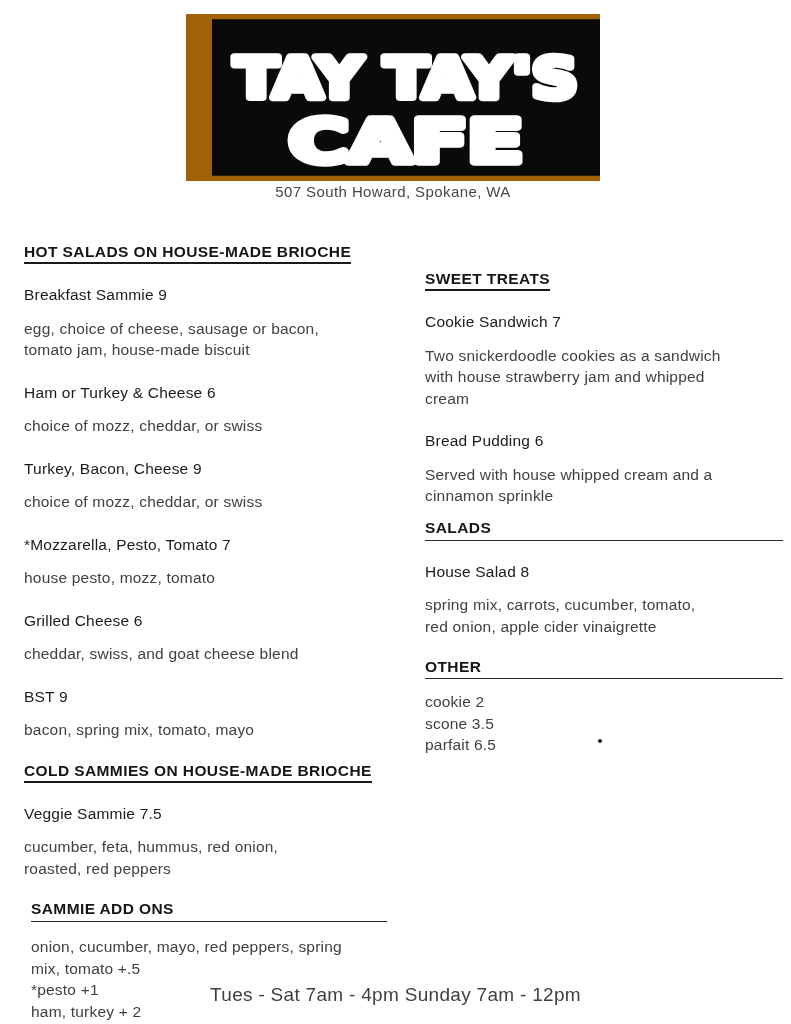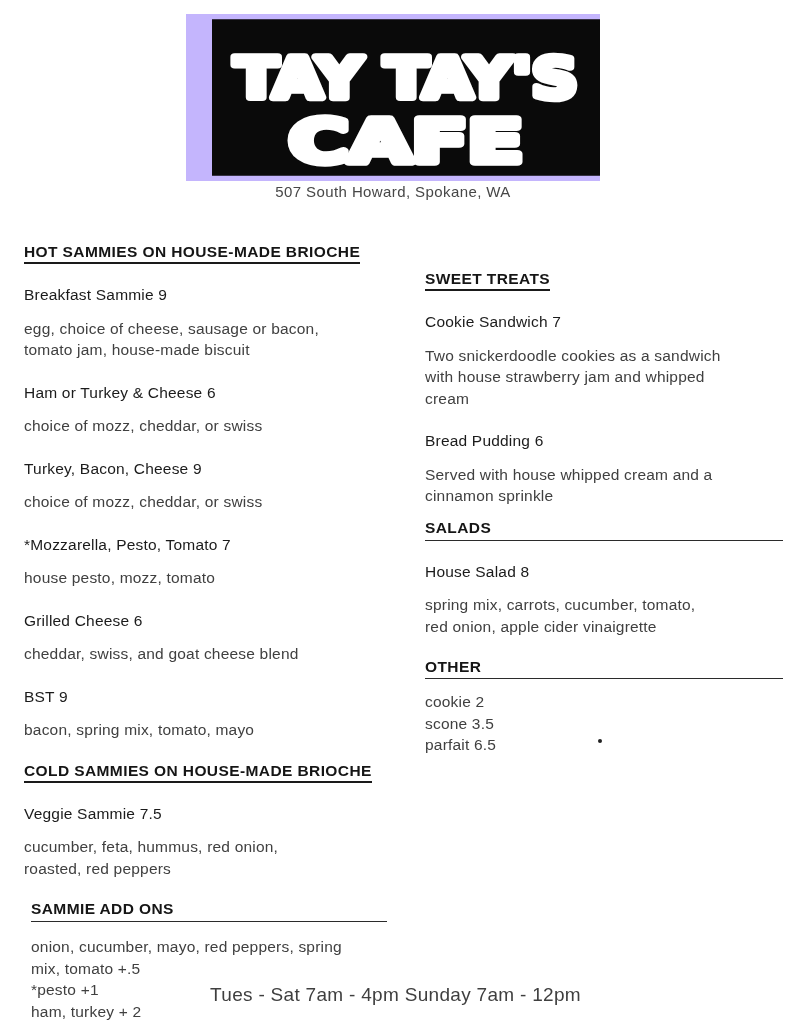--- a/index.html
+++ b/index.html
@@ -12,21 +12,21 @@
     font-family: "Liberation Sans", sans-serif;
     color: #1c1c1c;
     overflow: hidden;
   }
 
   
   .logo-box {
     position: absolute;
     left: 186px; top: 14px;
     width: 414px; height: 167px;
-    background: #c4b5fd;
+    background: #a16207;
     padding-left: 26px;
   }
   .logo-box svg { display: block; width: 100%; height: 100%; }
   .contact-line {
     position: absolute;
     left: 146px; width: 494px;
     text-align: center;
     font-size: 15px;
     letter-spacing: 0.4px;
     color: #474747;
@@ -109,21 +109,21 @@
       <rect x="0" y="0" width="414" height="167" fill="#0a0a0a"></rect>
       <text x="207" y="83" text-anchor="middle" textLength="366" lengthAdjust="spacingAndGlyphs" font-family="'DejaVu Sans', sans-serif" font-weight="bold" font-size="58" fill="#ffffff" stroke="#ffffff" stroke-width="8" stroke-linejoin="round" stroke-linecap="round" paint-order="stroke">TAY TAY'S</text>
       <text x="207" y="152" text-anchor="middle" textLength="250" lengthAdjust="spacingAndGlyphs" font-family="'DejaVu Sans', sans-serif" font-weight="bold" font-size="62" fill="#ffffff" stroke="#ffffff" stroke-width="8" stroke-linejoin="round" stroke-linecap="round" paint-order="stroke">CAFE</text>
     </svg>
   </div>
   <div class="contact-line addr">507 South Howard, Spokane, WA</div>
 
   <div class="col col-left">
 
     <div class="sec-gap">
-      <span class="sec-title u-text">HOT SAMMIES ON HOUSE-MADE BRIOCHE</span>
+      <span class="sec-title u-text">HOT SALADS ON HOUSE-MADE BRIOCHE</span>
     </div>
 
     <div class="item">
       <div class="iname">Breakfast Sammie 9</div>
       <div class="lines">egg, choice of cheese, sausage or bacon,
 tomato jam, house-made biscuit</div>
     </div>
     <div class="item">
       <div class="iname">Ham or Turkey &amp; Cheese 6</div>
       <div class="lines">choice of mozz, cheddar, or swiss</div>

